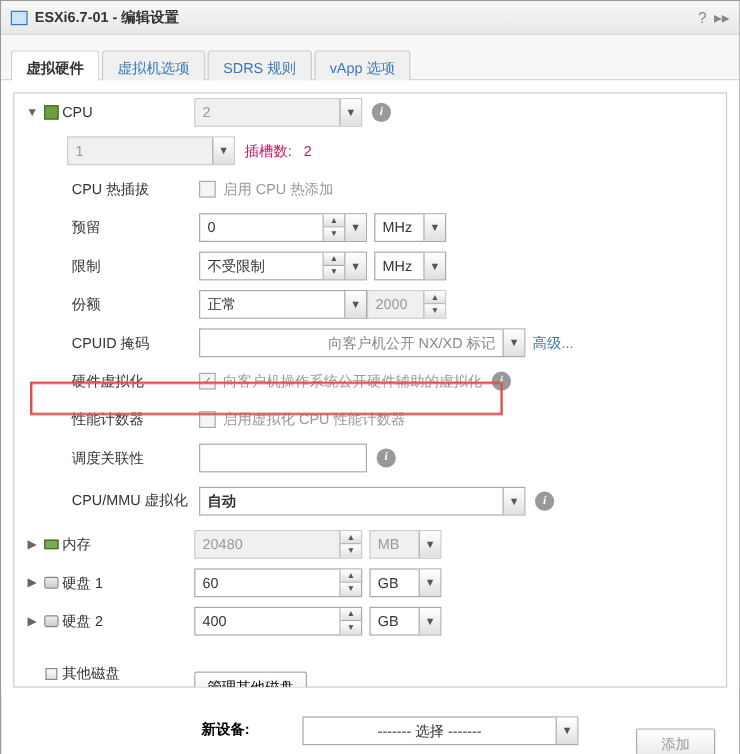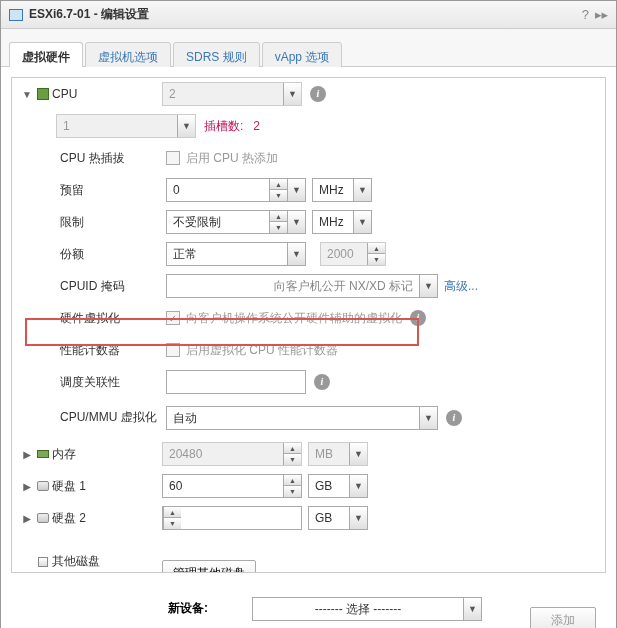--- a/index.html
+++ b/index.html
@@ -157,21 +157,21 @@
       <div class="row indented">
         <span class="expand"></span>
           <span class="indent-pad"></span>
         <span class="label">份额</span>
         <div class="field">
             <div class="select-box">
               <span class="val">正常</span>
               <span class="drop">▼</span>
             </div>
           </div>
-        <div style="flex:0 0 66px; margin-left:14px;">
+        <div style="flex:0 0 66px; margin-left:0;">
             <div class="num-box disabled">
               <span class="val">2000</span>
               <span class="spin">
                 <span class="up">▲</span>
                 <span class="dn">▼</span>
               </span>
             </div>
           </div>
       </div>
 
@@ -210,21 +210,21 @@
           <span class="indent-pad"></span>
         <span class="label">调度关联性</span>
         <input class="text-input" style="">
         <span class="info-icon">i</span>
       </div>
 
       <div class="row indented" style="min-height:40px;">
         <span class="expand"></span>
           <span class="indent-pad"></span>
         <span class="label" style="line-height:1.3">CPU/MMU 虚拟化</span>
-        <div style="flex:0 0 272px;">
+        <div style="flex:0 0 272px;font-weight:bold;">
             <div class="select-box">
               <span class="val">自动</span>
               <span class="drop">▼</span>
             </div>
           </div>
         <span class="info-icon">i</span>
       </div>
 
       <div class="row">
         <span class="expand">▶</span>
@@ -273,20 +273,21 @@
       </div>
 
       <div class="row">
         <span class="expand">▶</span>
         <span class="icon-slot">
             <span class="hw-icon disk-ic"></span>
           </span>
         <span class="label">硬盘 2</span>
         <div class="field">
             <div class="num-box">
+              <span class="val">400</span>
               <span class="spin">
                 <span class="up">▲</span>
                 <span class="dn">▼</span>
               </span>
             </div>
           </div>
         <div class="field2">
             <div class="select-box">
               <span class="val">GB</span>
               <span class="drop">▼</span>

